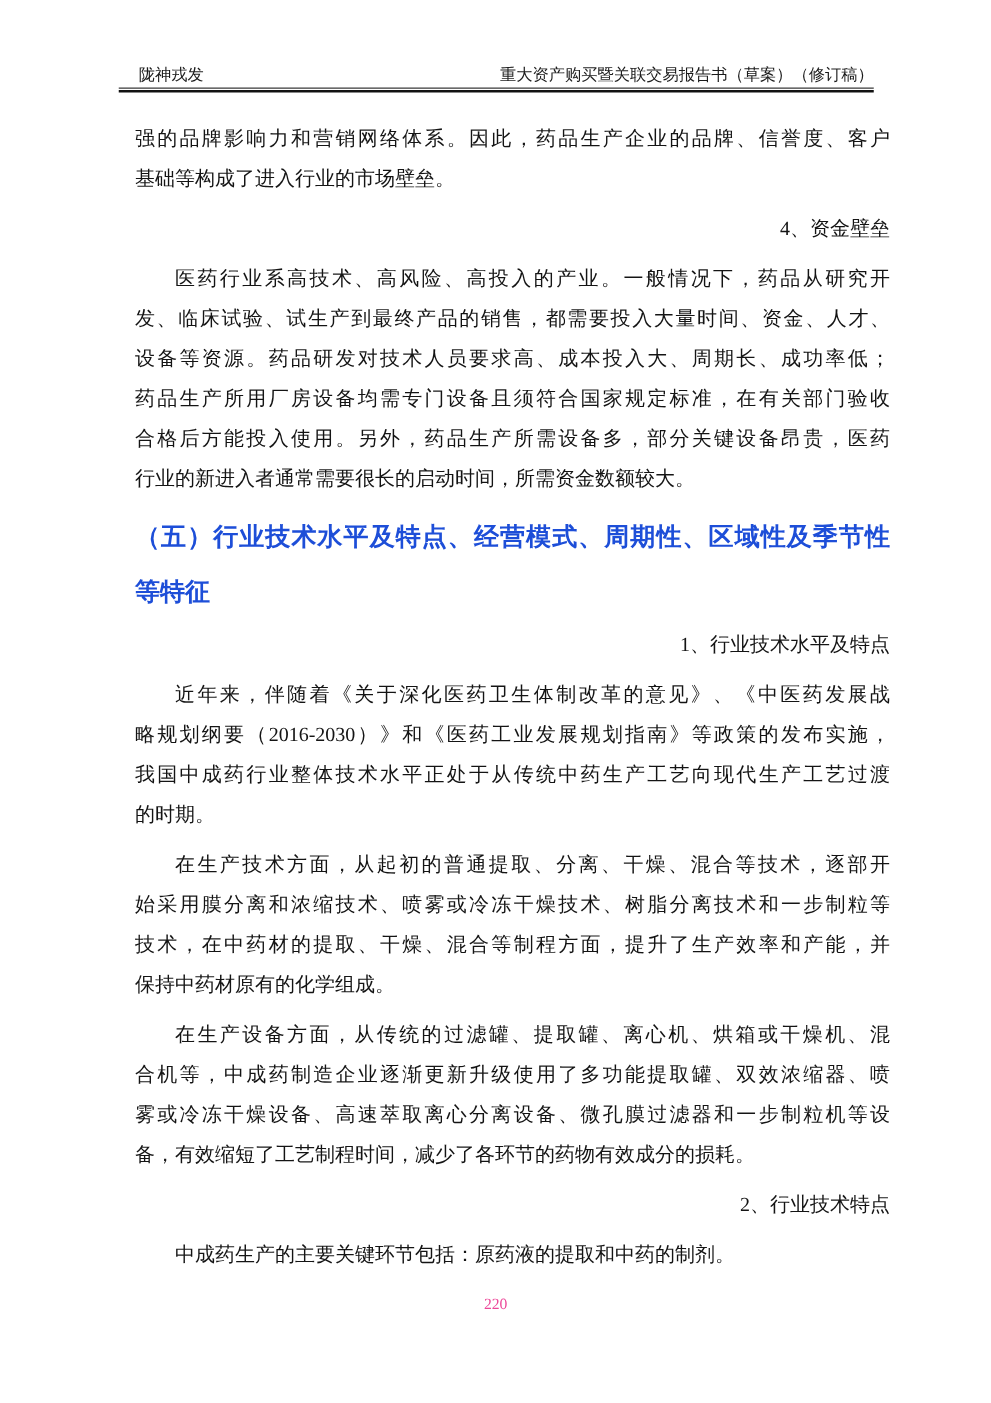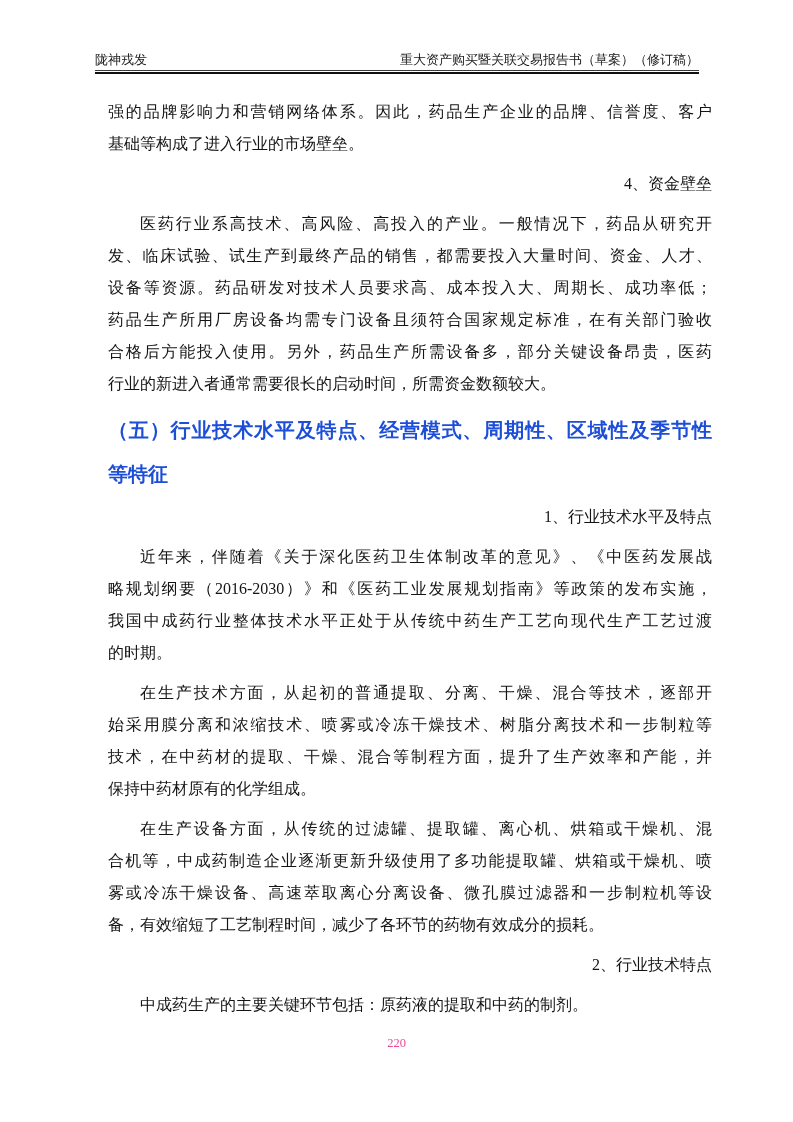--- a/index.html
+++ b/index.html
@@ -8,21 +8,21 @@
     width: 793px;
     height: 1122px;
     background: #ffffff;
     color: #141414;
     font-family: "Liberation Serif", "DejaVu Serif", serif;
     overflow: hidden;
   }
   
   .header {
     position: absolute;
-    left: 95px;
+    left: 111px;
     right: 94px;
     top: 51px;
     display: flex;
     justify-content: space-between;
     align-items: flex-end;
     font-size: 13px;
     line-height: 17px;
     color: #1a1a1a;
   }
   .header-rule {
@@ -123,21 +123,21 @@
 
     <div class="para">
       <div class="line indent">在生产技术方面，从起初的普通提取、分离、干燥、混合等技术，逐部开</div>
       <div class="line">始采用膜分离和浓缩技术、喷雾或冷冻干燥技术、树脂分离技术和一步制粒等</div>
       <div class="line">技术，在中药材的提取、干燥、混合等制程方面，提升了生产效率和产能，并</div>
       <div class="line final">保持中药材原有的化学组成。</div>
     </div>
 
     <div class="para">
       <div class="line indent">在生产设备方面，从传统的过滤罐、提取罐、离心机、烘箱或干燥机、混</div>
-      <div class="line">合机等，中成药制造企业逐渐更新升级使用了多功能提取罐、烘箱或干燥机、喷</div>
+      <div class="line">合机等，中成药制造企业逐渐更新升级使用了多功能提取罐、双效浓缩器、喷</div>
       <div class="line">雾或冷冻干燥设备、高速萃取离心分离设备、微孔膜过滤器和一步制粒机等设</div>
       <div class="line final">备，有效缩短了工艺制程时间，减少了各环节的药物有效成分的损耗。</div>
     </div>
 
     <div class="subhead">2、行业技术特点</div>
 
     <div class="para">
       <div class="line final indent">中成药生产的主要关键环节包括：原药液的提取和中药的制剂。</div>
     </div>
 

